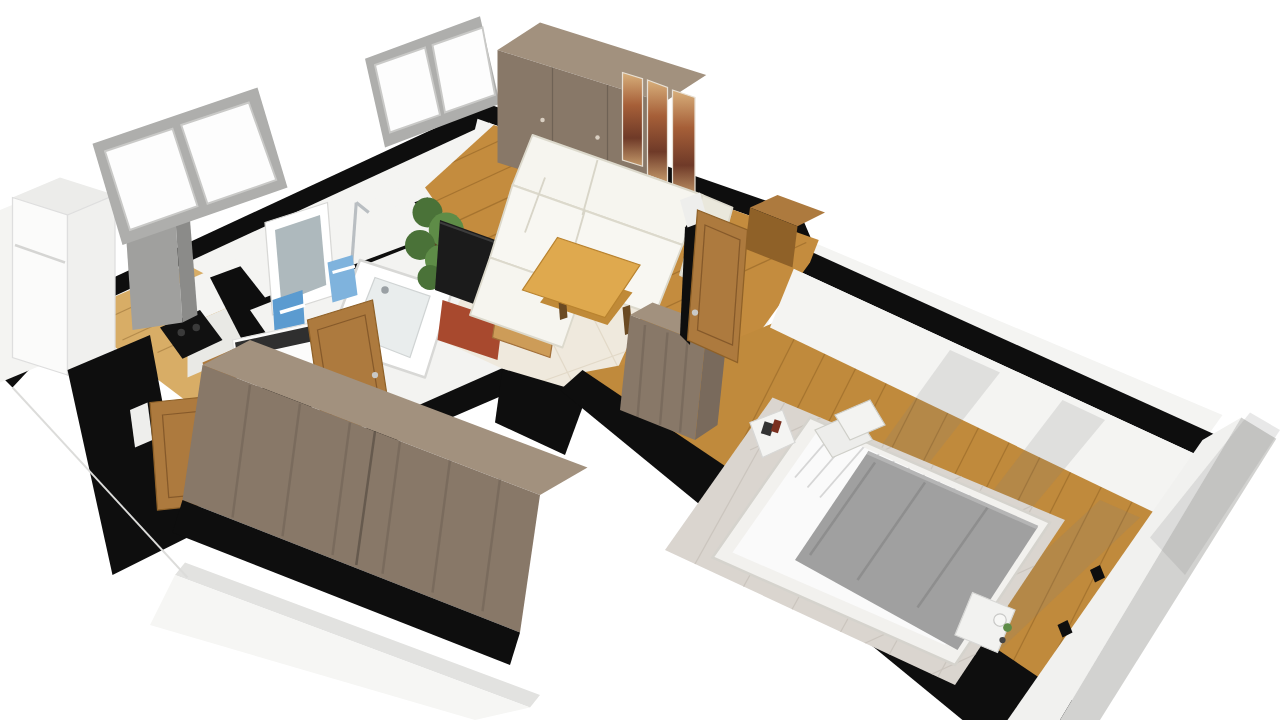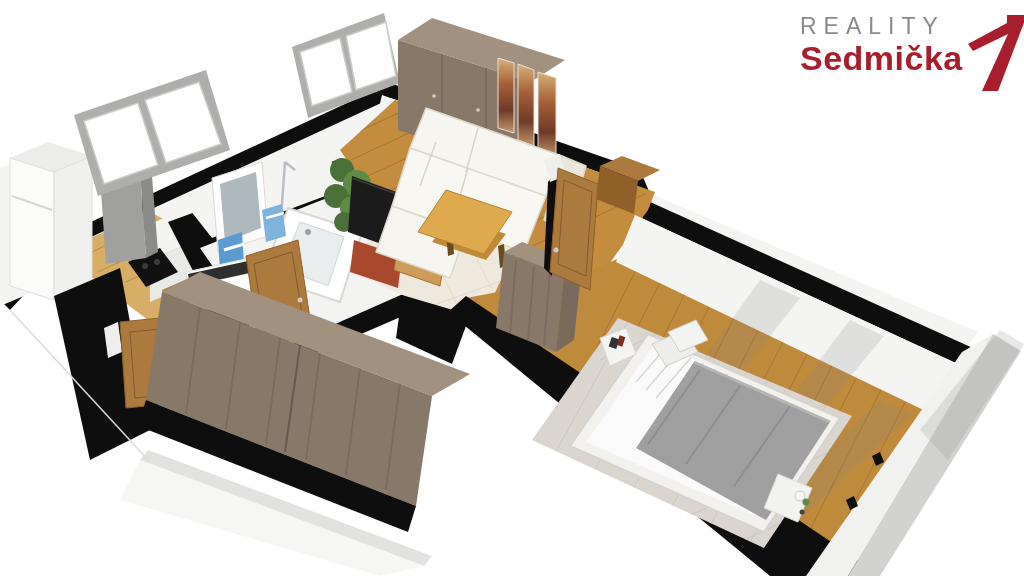--- a/index.html
+++ b/index.html
@@ -389,26 +389,14 @@
     <g>
       <polygon class="f-ink" points="548,182 558,168 552,276 544,268"></polygon>
       <polygon fill="#eeeeec" points="544,160 560,154 566,176 550,182"></polygon>
       <polygon class="f-door" stroke="#8f6128" points="558,168 598,184 590,290 550,272"></polygon>
       <polygon fill="none" stroke="rgba(60,30,5,0.35)" points="564,180 592,192 586,276 558,264"></polygon>
       <circle cx="556" cy="250" r="2.5" fill="#c9c9c7"></circle>
     </g>
   </g>
 </svg>
 
-<div class="logo">
-  <div class="logo-text">
-    <div class="logo-top">REALITY</div>
-    <div class="logo-name">Sedmička</div>
-  </div>
-  <div class="logo-seven">
-    <svg width="66" height="82" viewBox="0 0 66 82">
-      <path d="M3 32 L42 11 L42 3 L62 3 L33 79 L17 79 L43 22 L8 39 Z" fill="var(--logo-red)"></path>
-    </svg>
-    
-  </div>
+
 </div>
 
-</div>
-
 </body></html>

